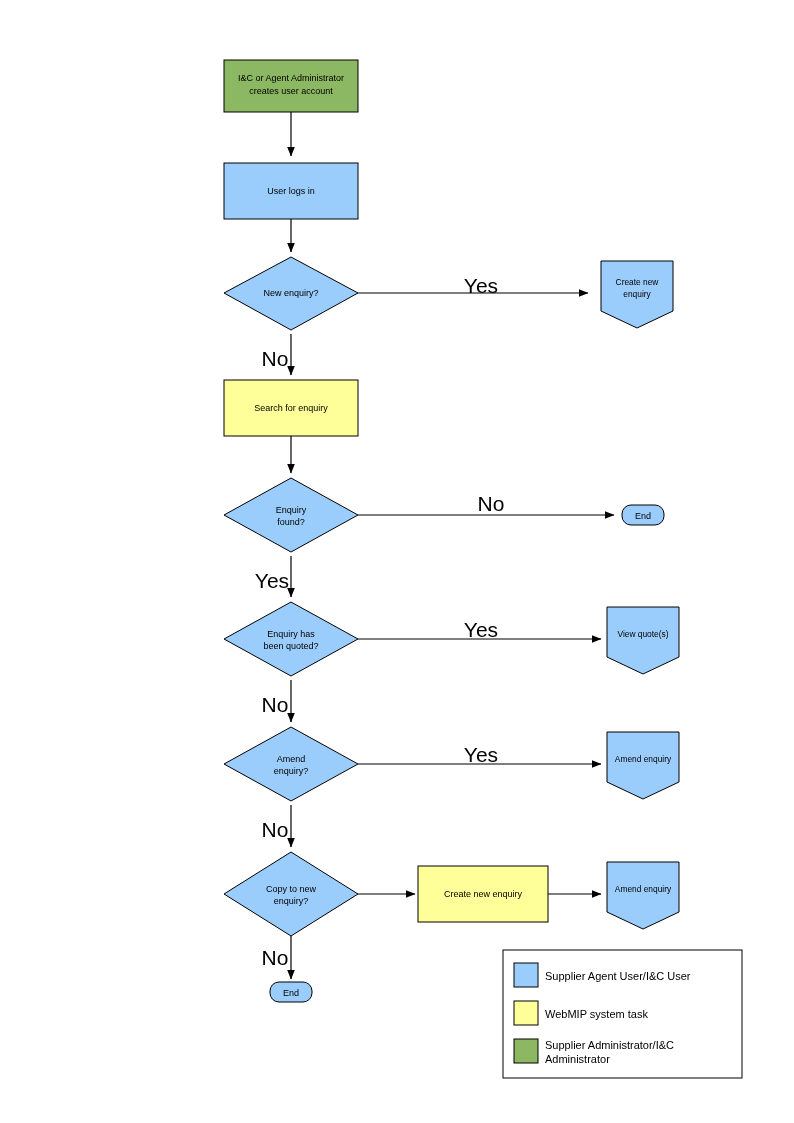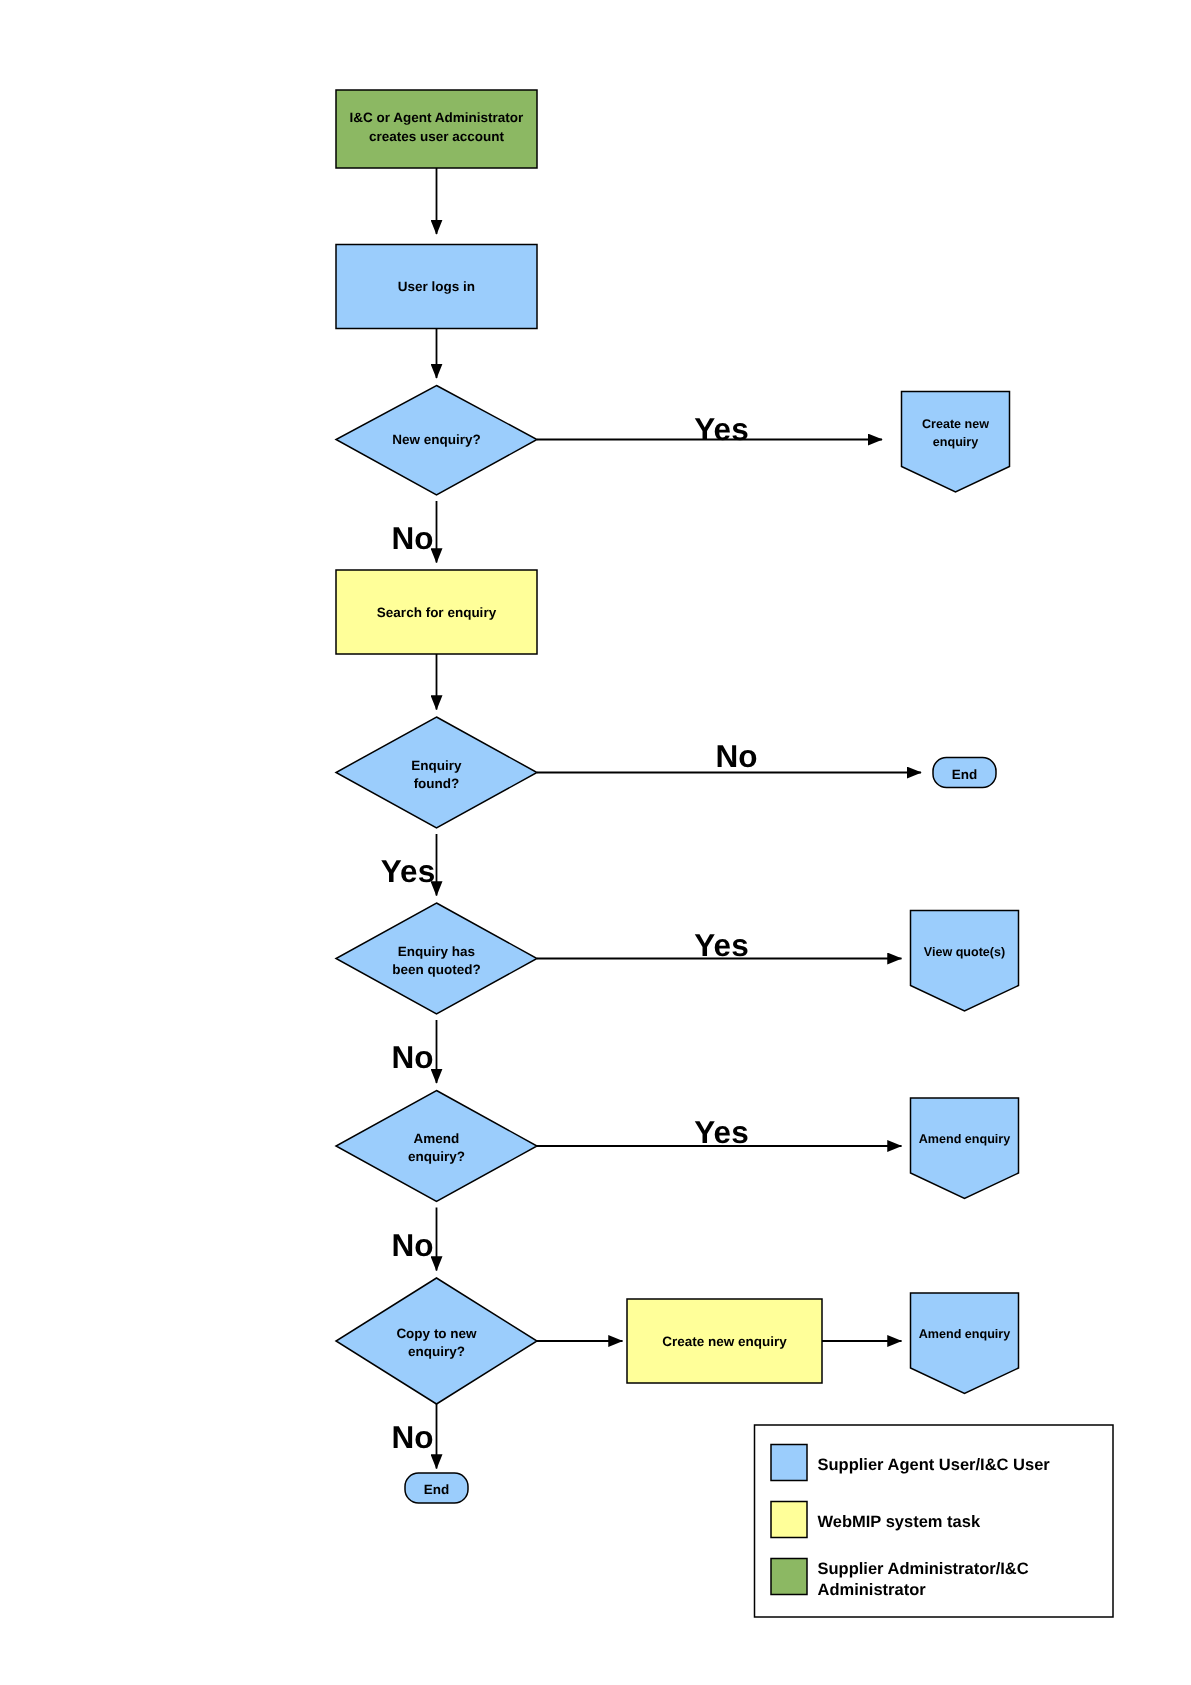--- a/index.html
+++ b/index.html
@@ -14,21 +14,20 @@
     position: relative;
     font-family: "Liberation Sans", sans-serif;
     overflow: hidden;
   }
   #flow-root {
     position: absolute;
     left: 0;
     top: 0;
     width: 794px;
     height: 937px;
-    font-weight: bold;
   }
   svg.flow-canvas {
     position: absolute;
     left: 0;
     top: 0;
     width: 794px;
     height: 1123px;
   }
   .node-label {
     font-family: "Liberation Sans", sans-serif;

